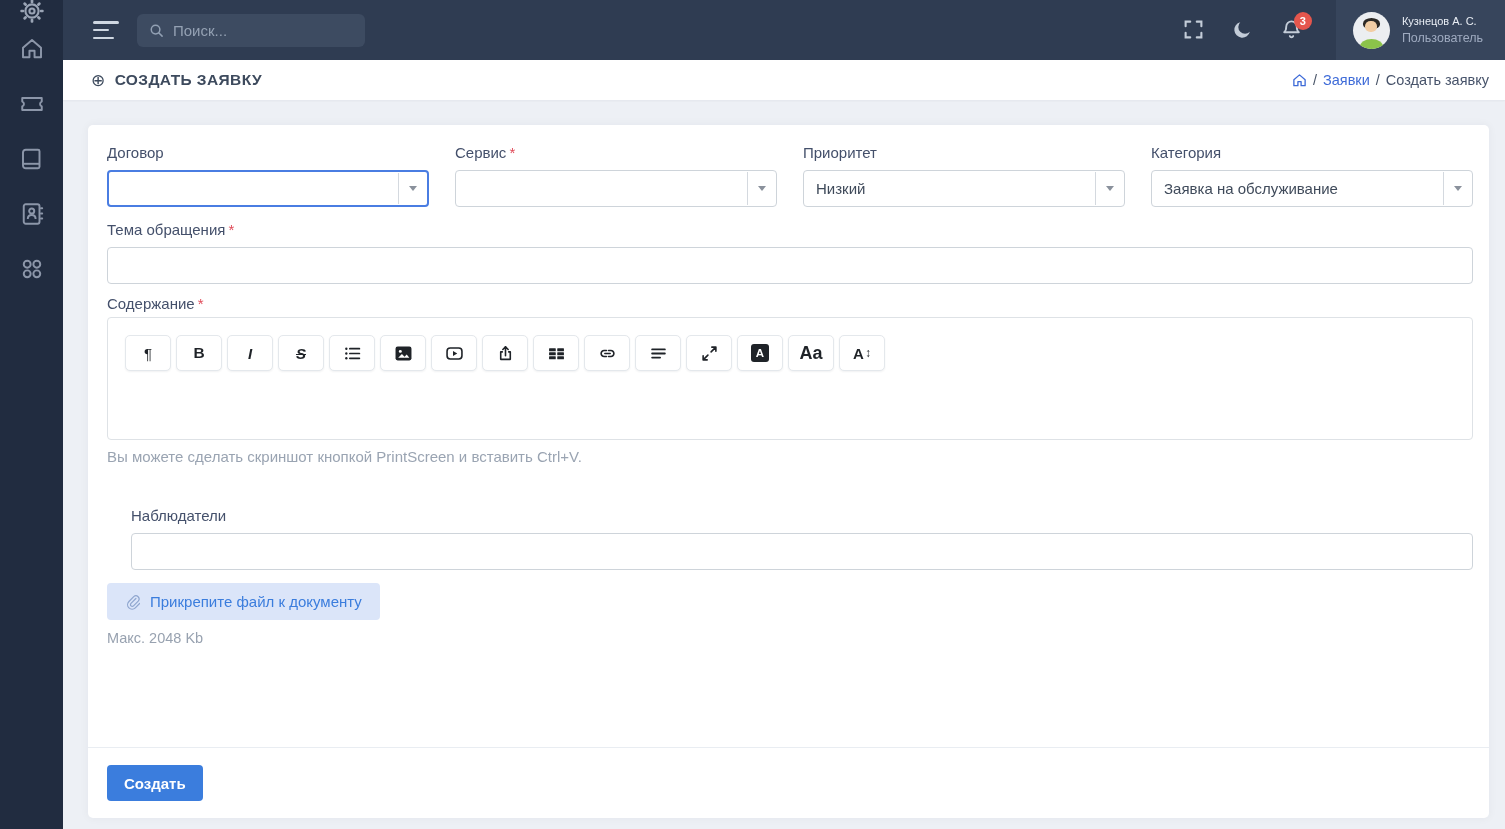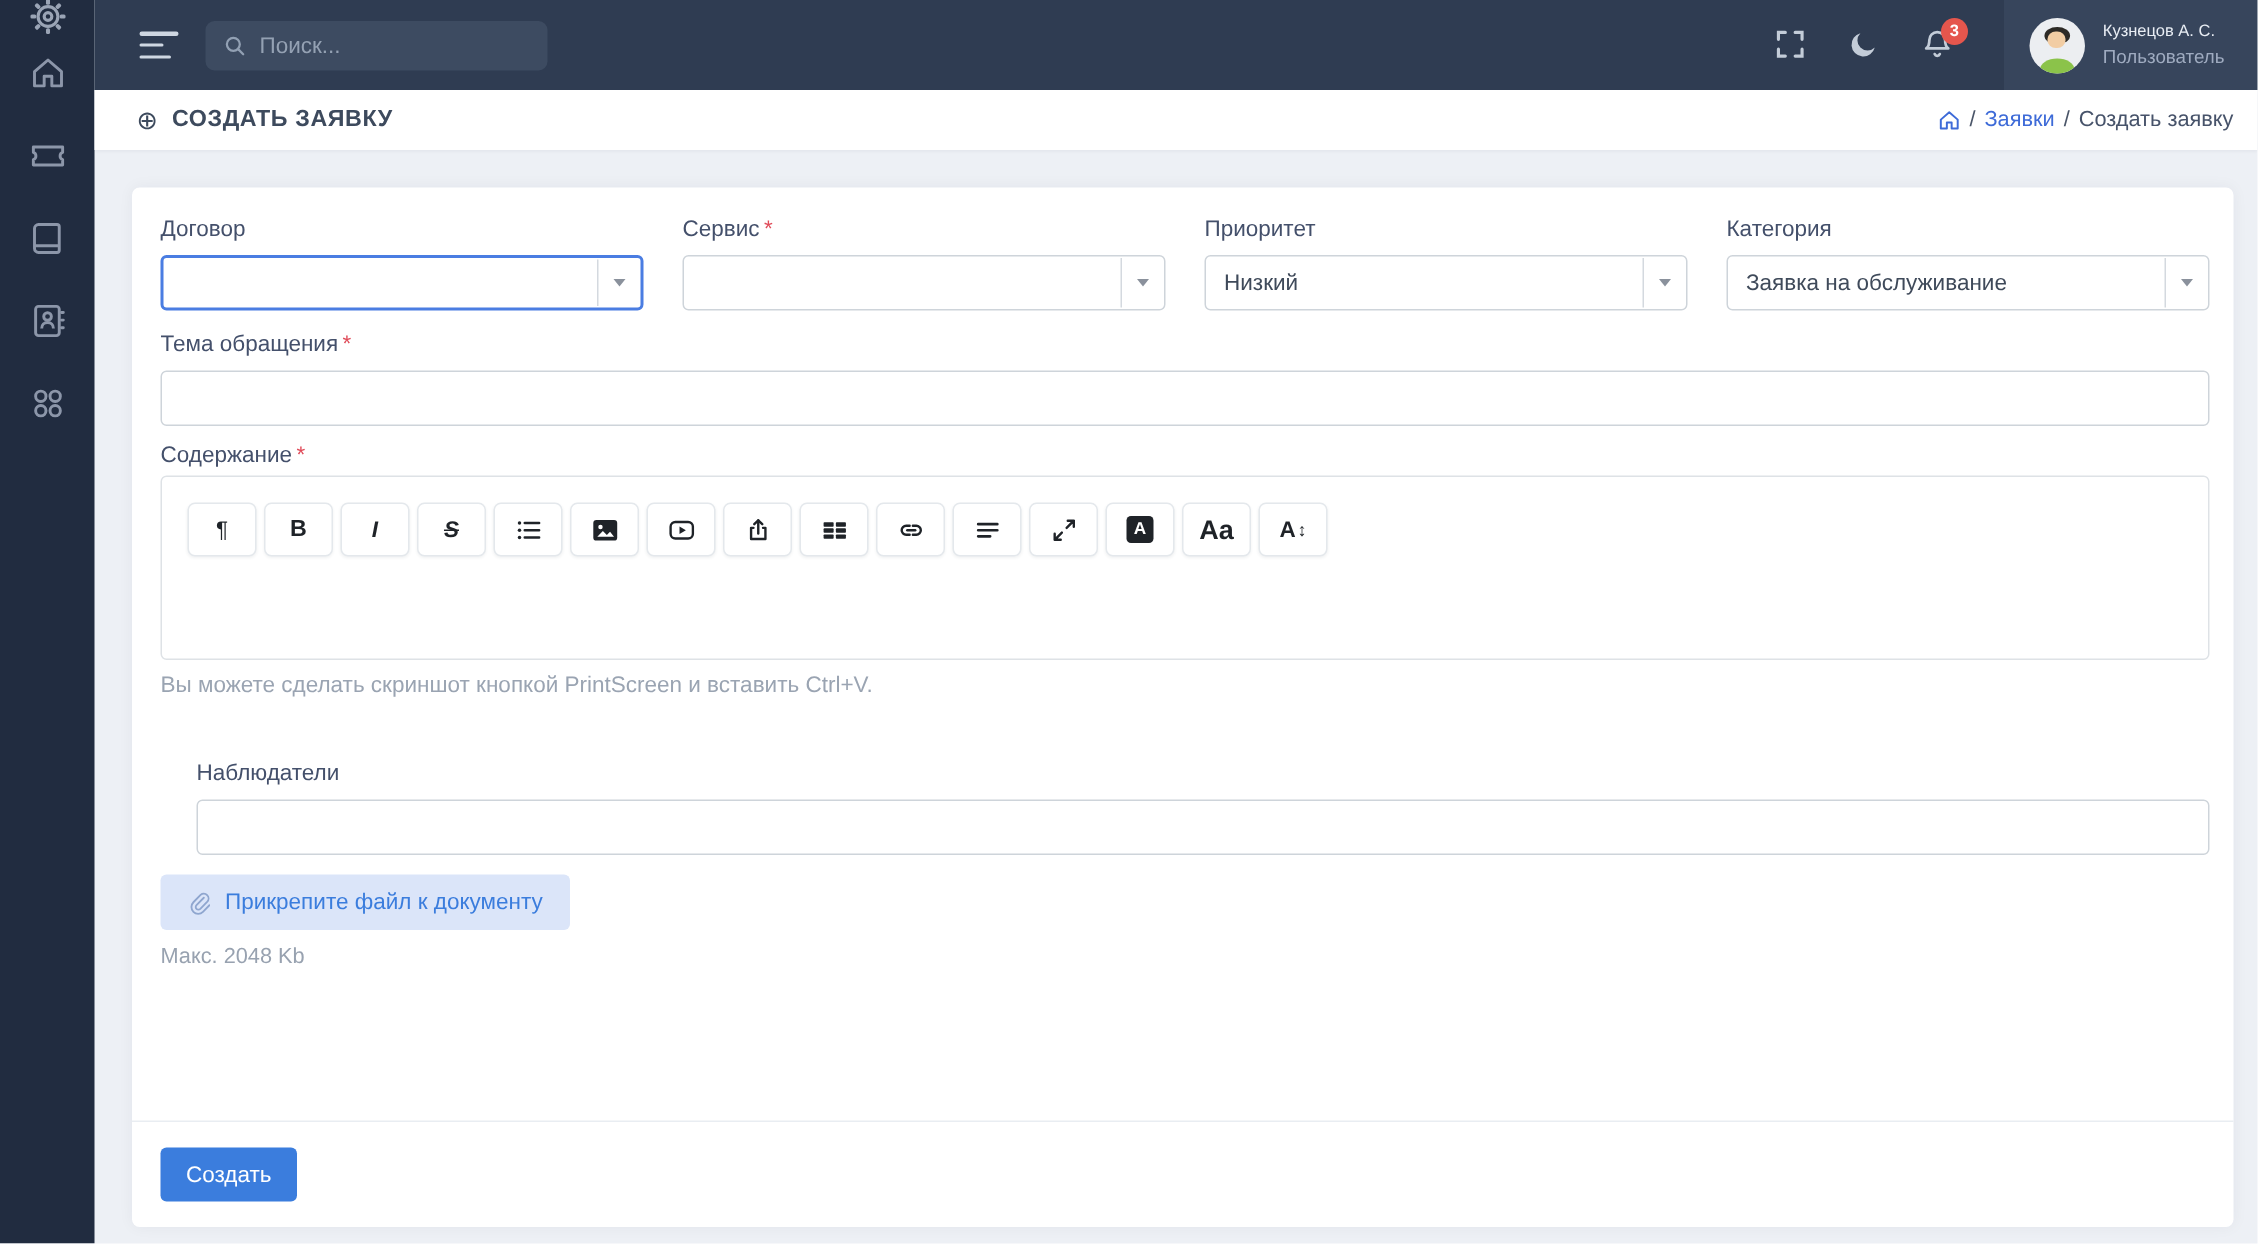--- a/index.html
+++ b/index.html
@@ -79,21 +79,21 @@
   .g-asize { display:flex; align-items:center; font-weight:bold; }
   .g-asize .arrow { font-size:12px; margin-left:1px; font-weight:normal; }
   .editor-content { height:48px; cursor:text; }
   .hint { font-size:15px; color:#9aa4b2; margin-top:8px; }
 
   .block-watchers { margin-top:42px;margin-left:24px; }
   .block-config { margin-top:15px; }
   .attach-btn { margin-top:13px; height:37px; display:inline-flex; align-items:center; gap:10px; padding:0 18px; background:#dbe5f9; color:#3b7ddd; font-size:15px; border:0; border-radius:4px; cursor:pointer; }
   .attach-btn svg { width:15px; height:17px; color:#8fa6cf; }
   .max-size { margin-top:10px; font-size:14.5px; color:#98a2b0; }
-  .submit-btn { height:36px; padding:0 17px; background:#3b7ddd; color:#fff; border:0; border-radius:4px; font-size:15px; cursor:pointer; }
+  .submit-btn { height:36px; padding:0 17px; background:#3b7ddd; color:#fff; border:0; border-radius:4px; font-size:15px; cursor:pointer;font-weight:bold; }
 </style>
 </head>
 <body>
 
 <div class="app">
 
   <nav class="sidebar">
     <div class="sidebar-top side-item gear-wrap">
       <span>
         <svg viewBox="0 0 16 16" width="26" height="26" fill="none" stroke="#9aa4b5" stroke-width="1.4">

